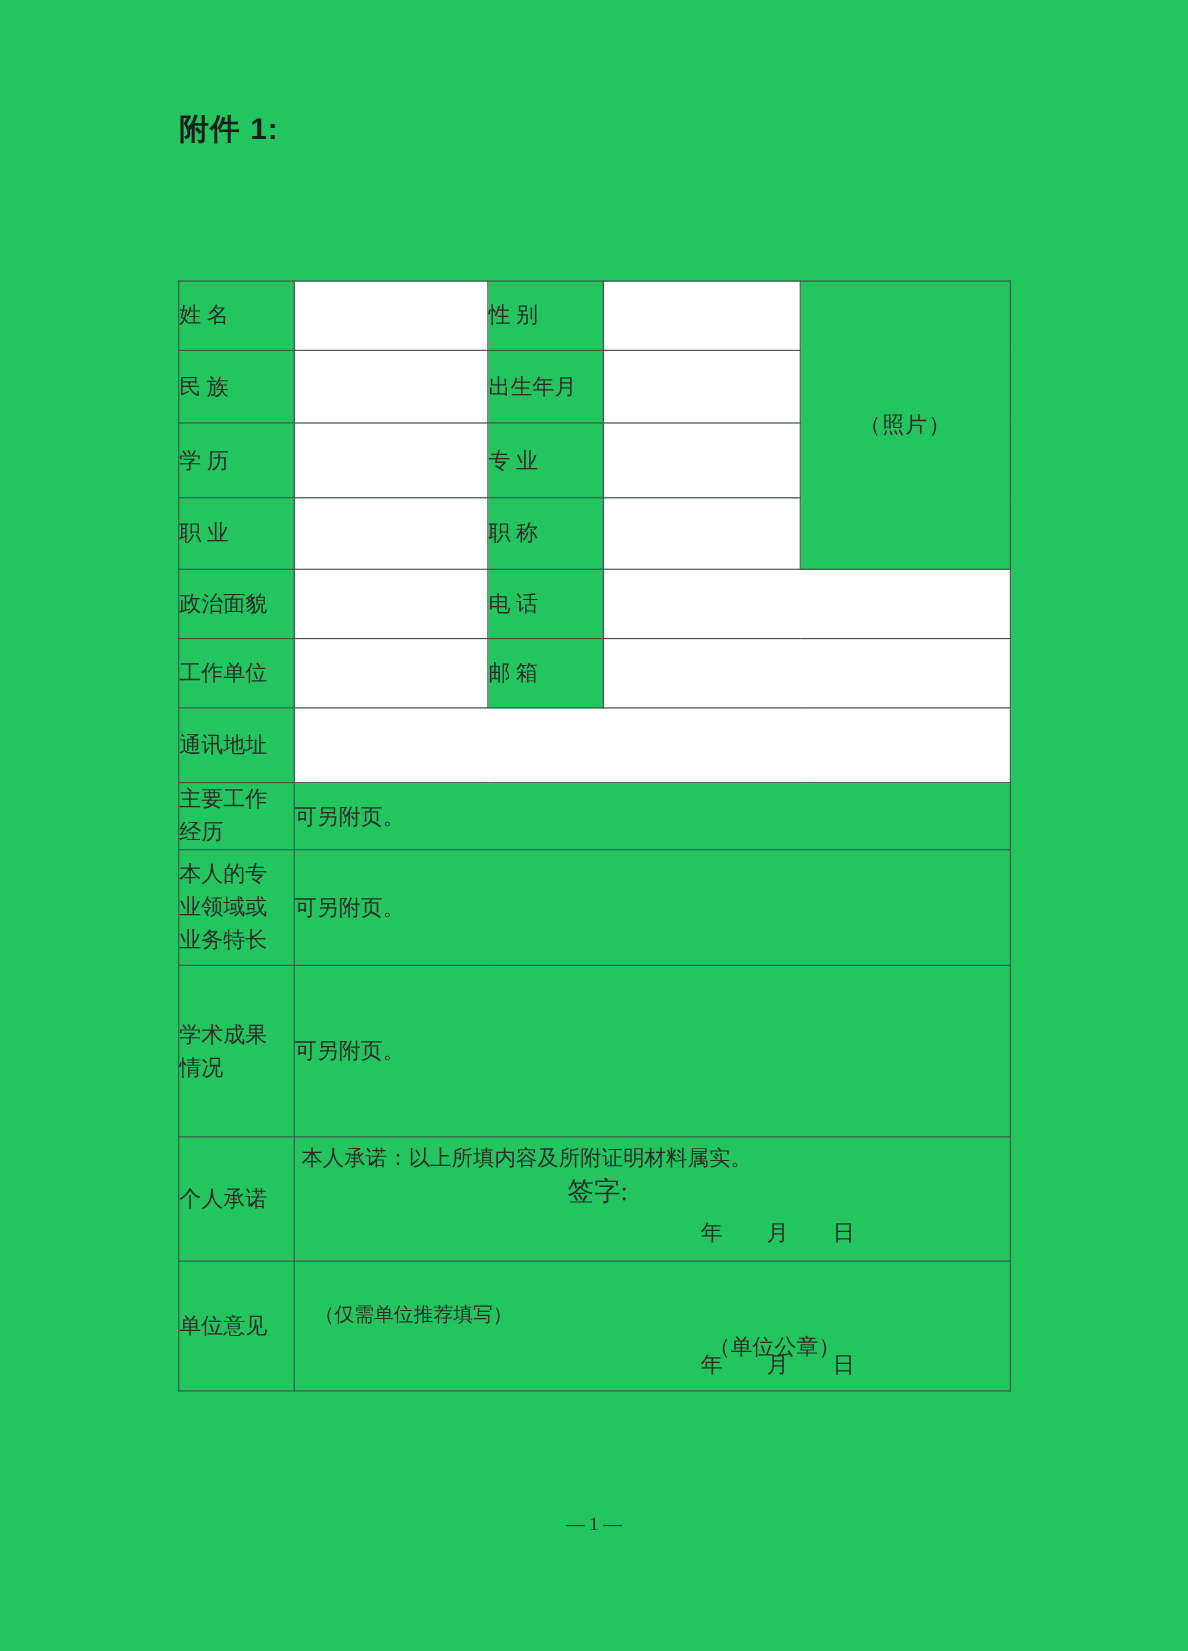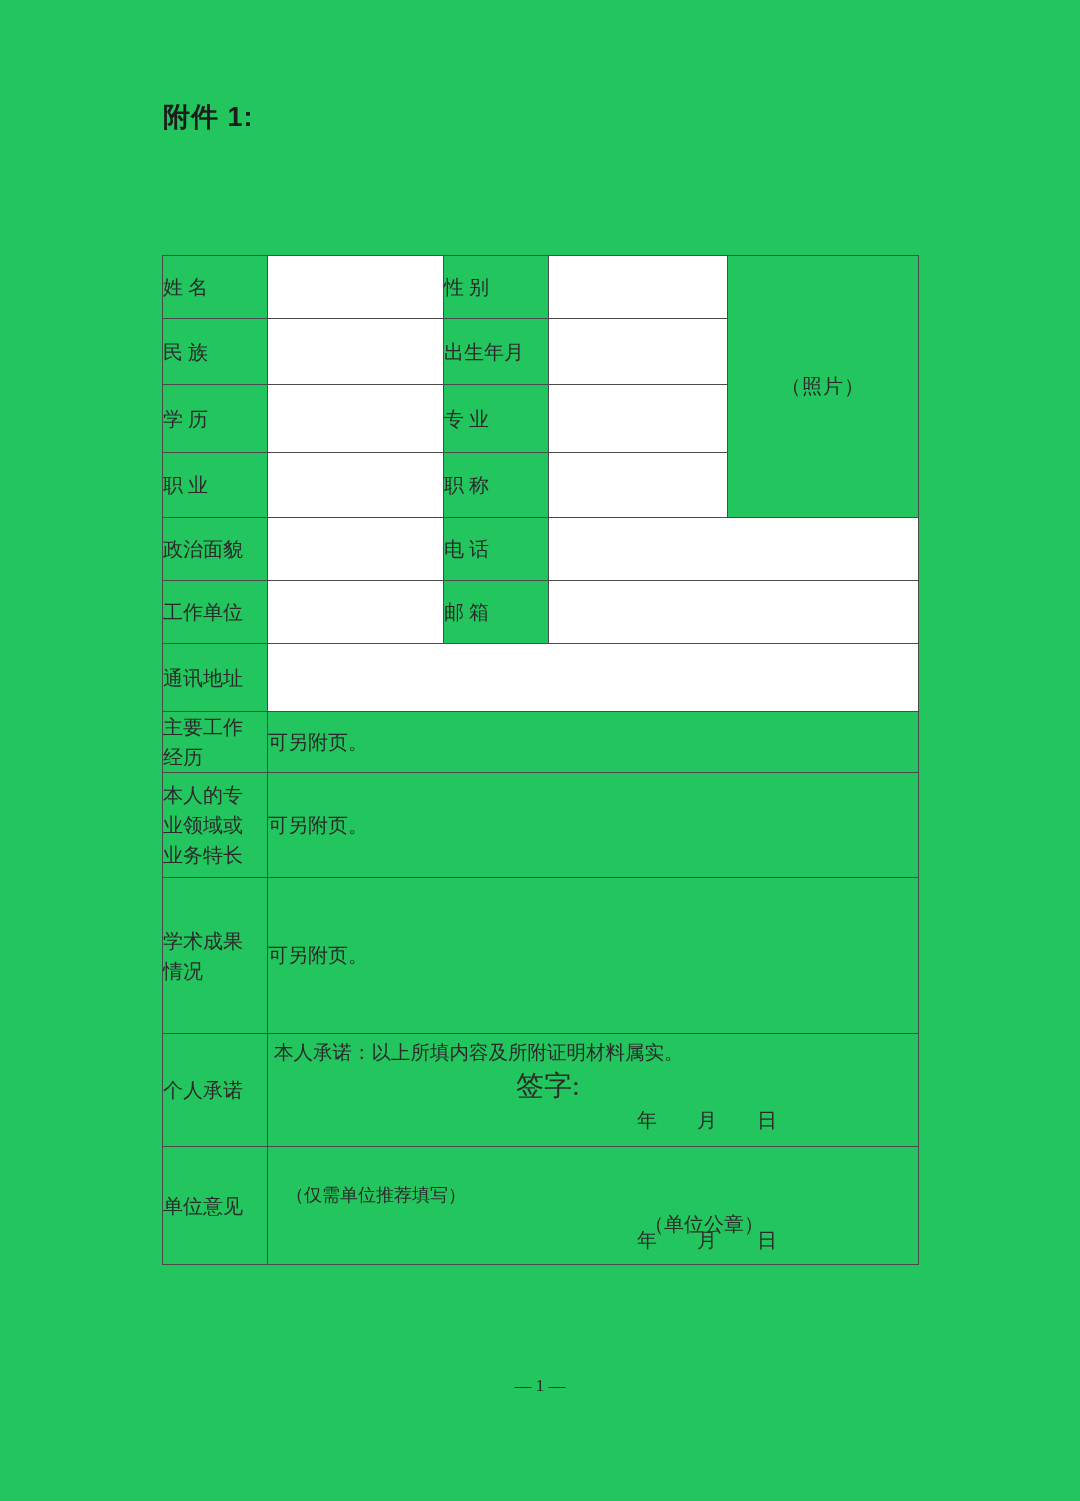--- a/index.html
+++ b/index.html
@@ -67,21 +67,21 @@
     vertical-align: middle;
     font-size: 19.5px;
     padding-left: 7px;
     margin-left: 32px;
   }
   td.complex {
     position: relative;
     vertical-align: top;
   }
   .commit-line1 { position: absolute; top: 5px;  left: 6px;   font-size: 19.5px; white-space: nowrap; }
-  .commit-sign  { position: absolute; top: 33px; left: 248px; font-size: 28px; }
+  .commit-sign  { position: absolute; top: 33px; left: 248px; font-size: 24px; }
   .commit-date  { position: absolute; bottom: 12px; left: 369px; font-size: 20px; white-space: nowrap; }
   .unit-note    { position: absolute; top: 36px; left: 18px;  font-size: 18px; white-space: nowrap; }
   .unit-seal    { position: absolute; top: 64px; left: 376px; font-size: 20px; white-space: nowrap; }
   .unit-date    { position: absolute; bottom: 10px; left: 369px; font-size: 20px; white-space: nowrap; }
   .footer {
     position: absolute;
     top: 1376px;
     left: 0;
     width: 1080px;
     text-align: center;

